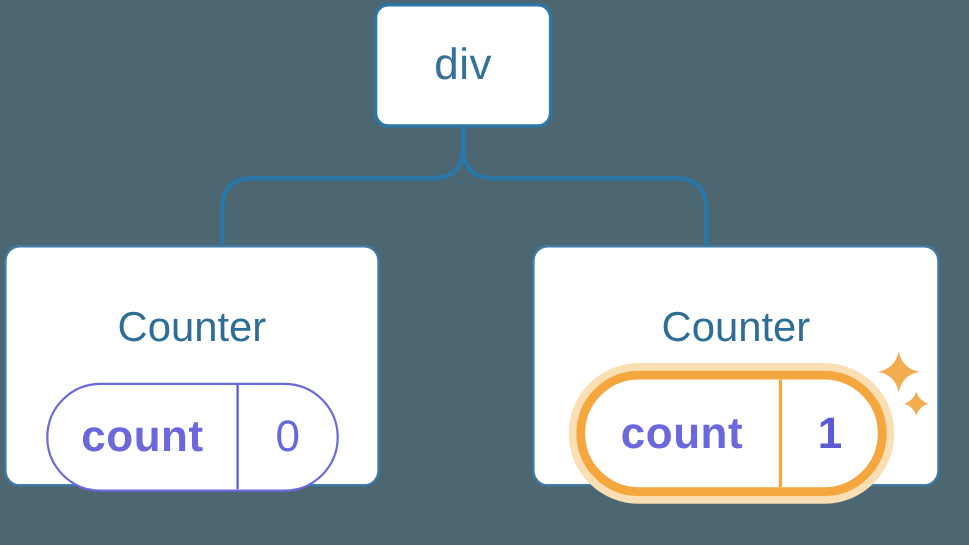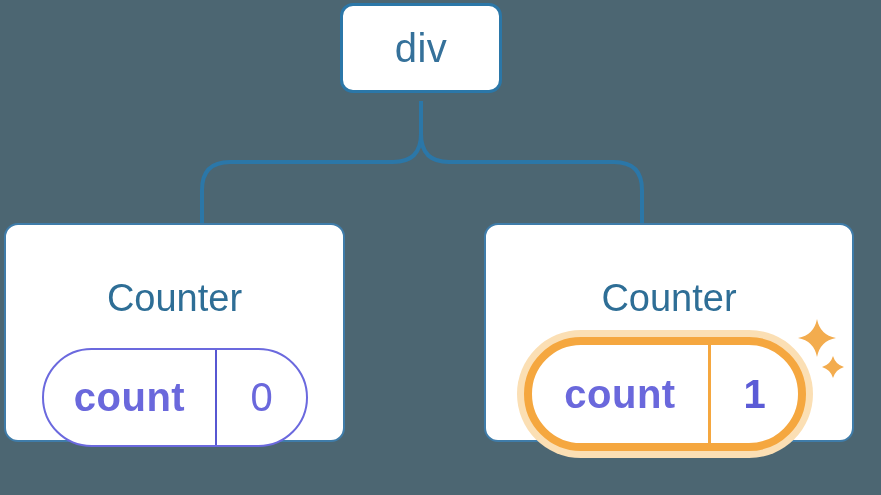--- a/index.html
+++ b/index.html
@@ -31,21 +31,21 @@
   }
   .connector {
     position: absolute;
     left: 0; top: 0;
     width: 881px; height: 495px;
     pointer-events: none;
   }
   .root-node {
     position: absolute;
     left: 340px; top: 3px;
-    width: 162px; height: 90px;
+    width: 162px; height: 113px;
     background: var(--card-bg);
     border: 3px solid var(--line-blue);
     border-radius: 13px;
     display: flex;
     align-items: center;
     justify-content: center;
   }
   .root-node .node-label {
     font-size: 40px;
     font-weight: 500;

